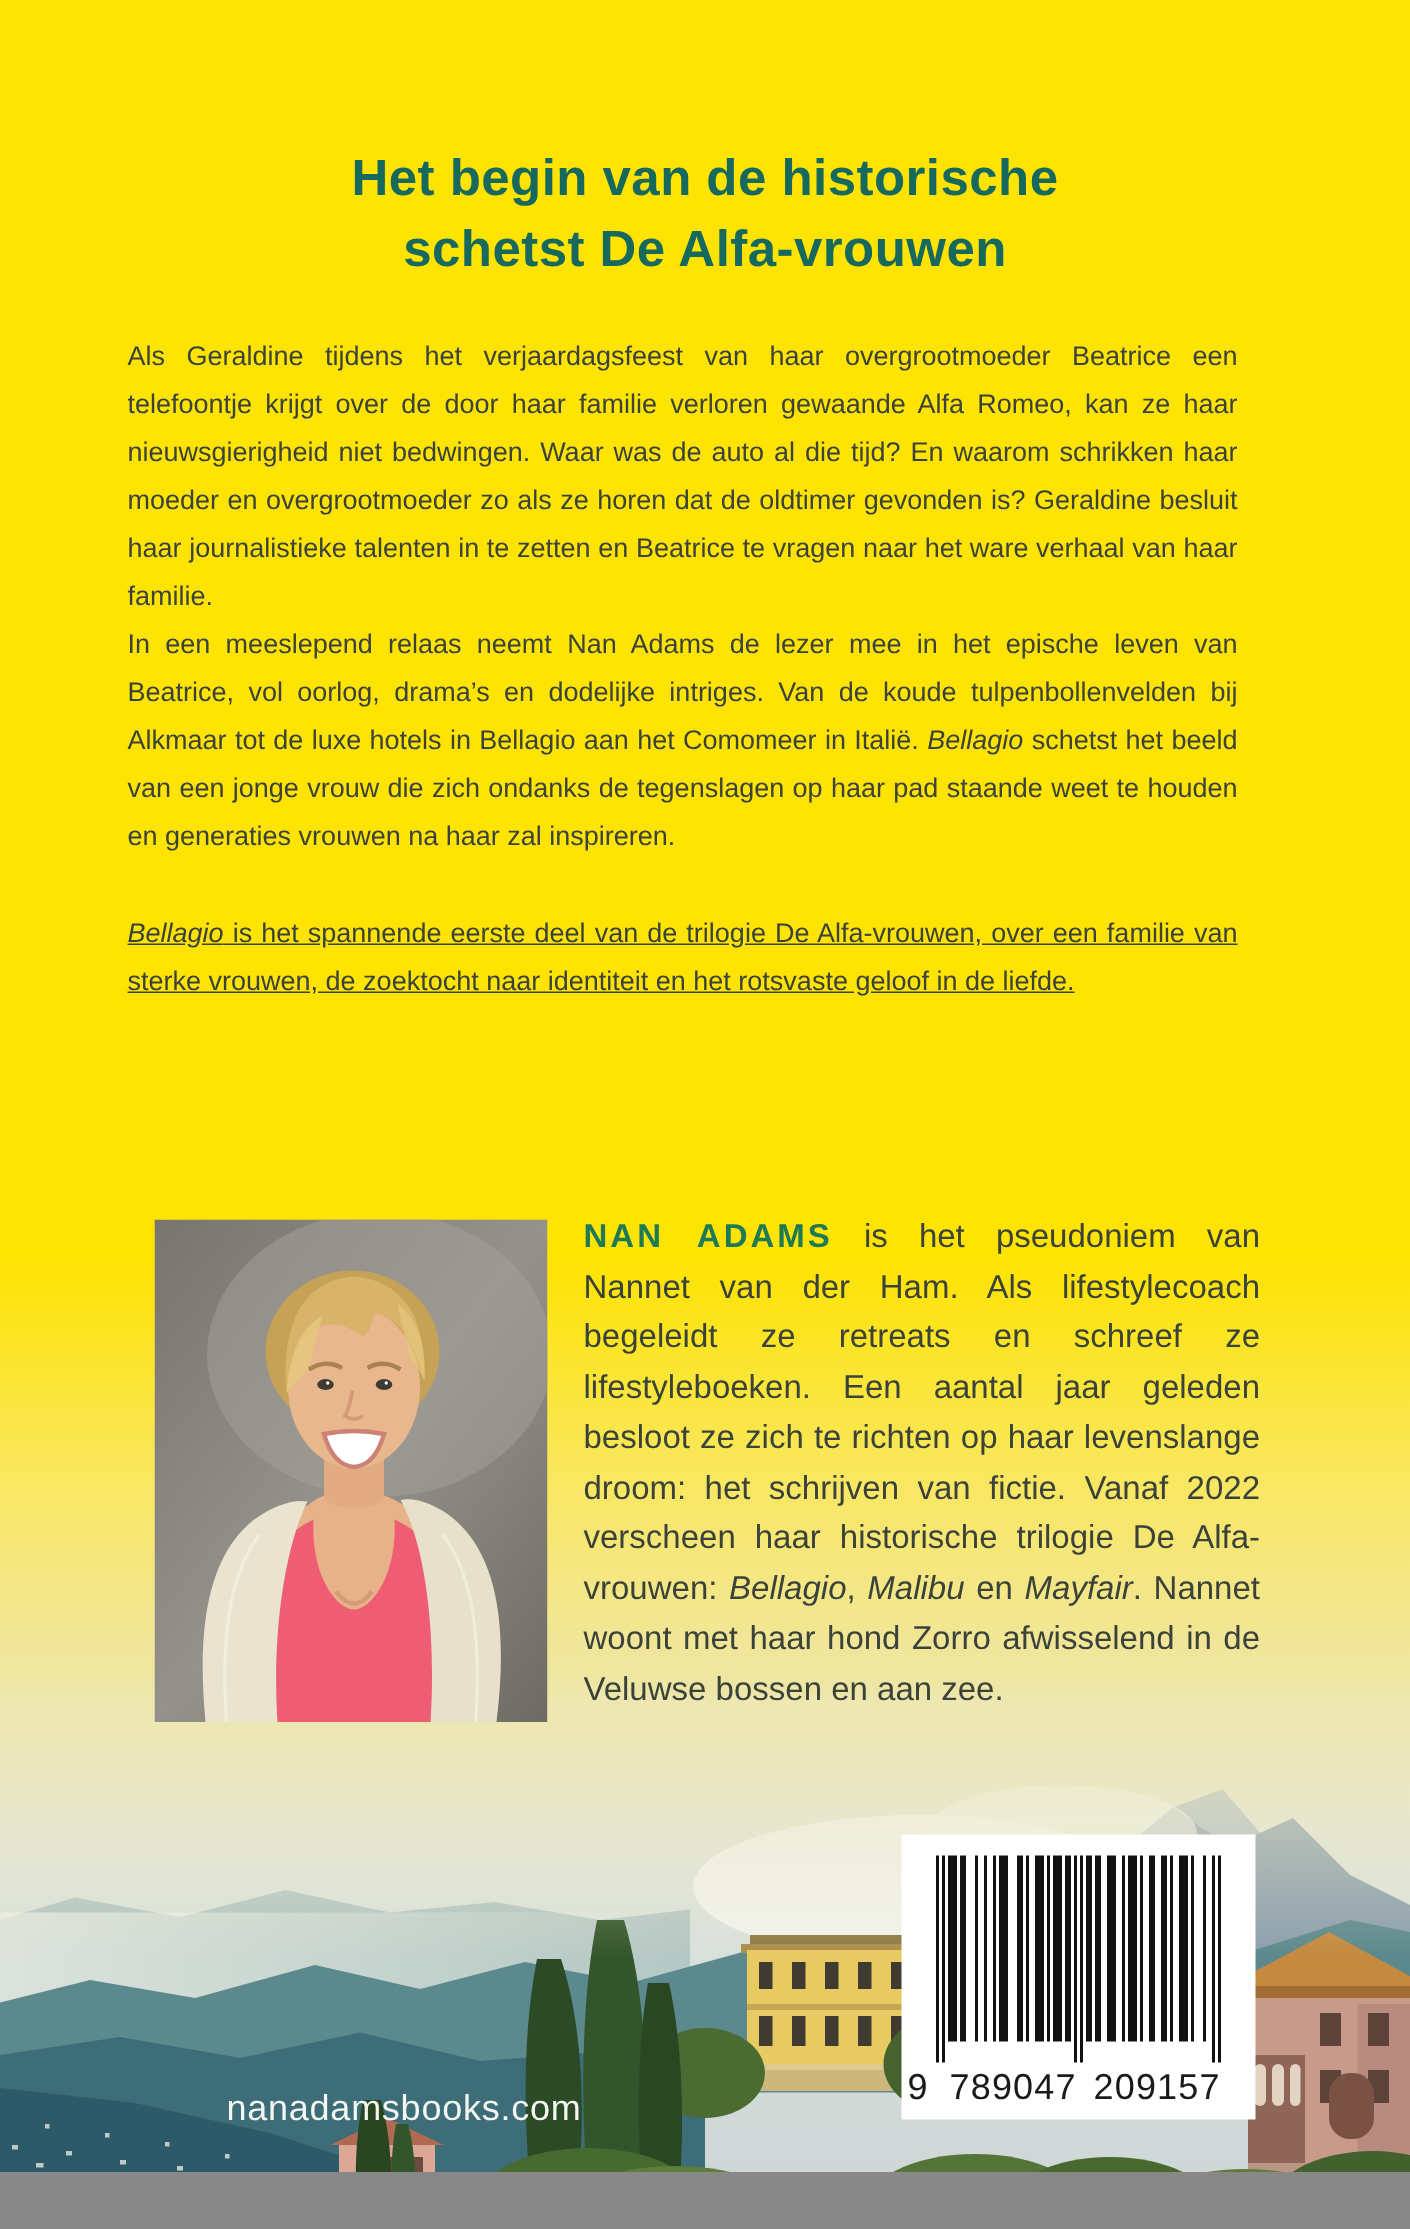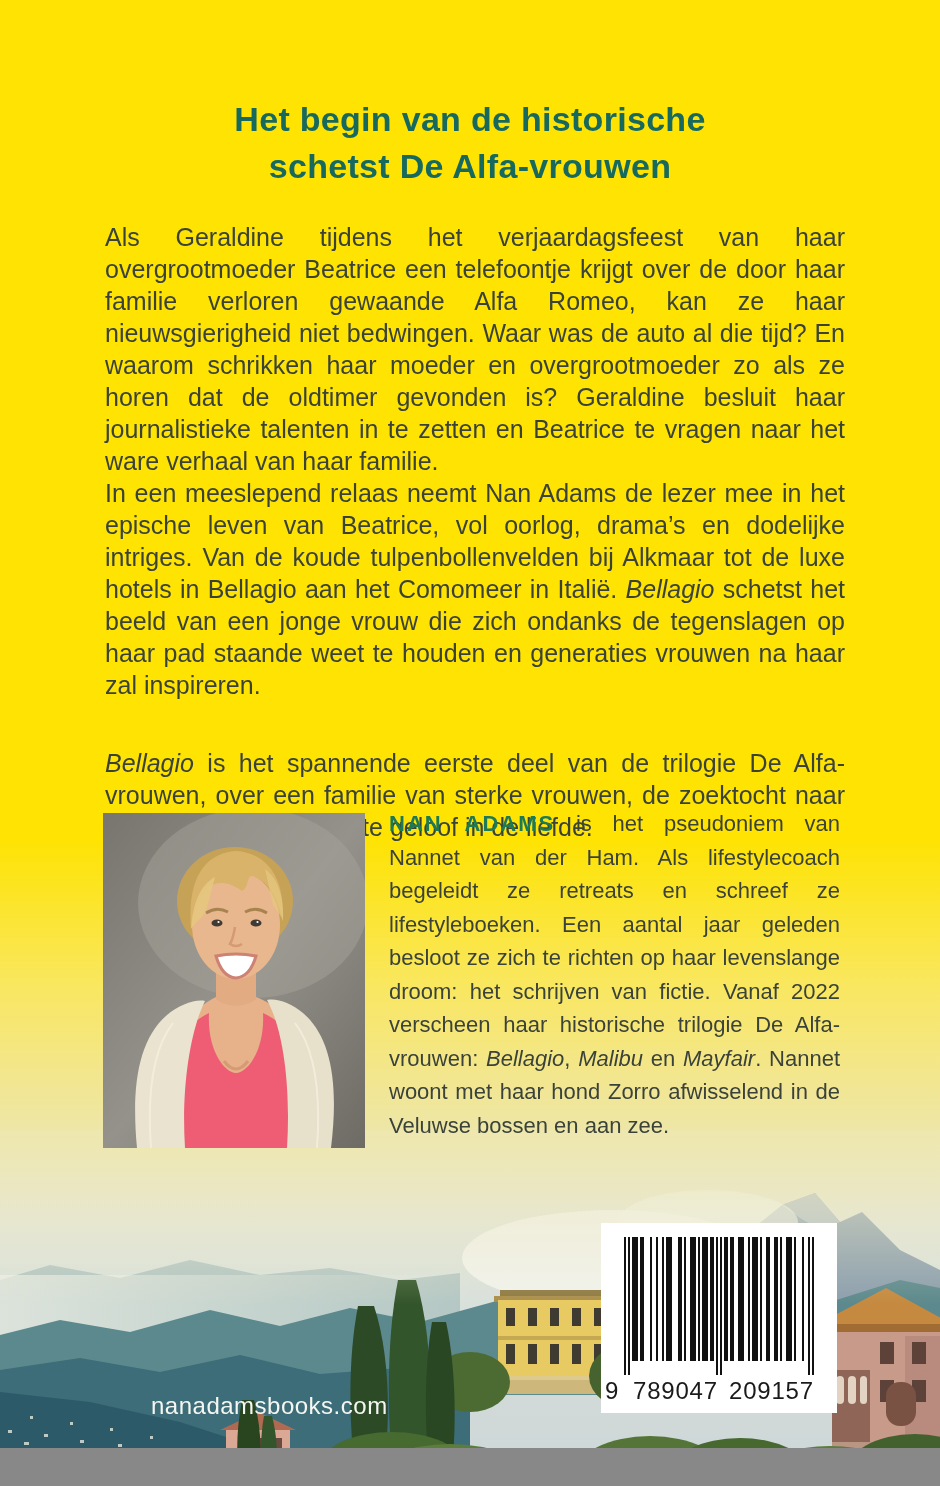--- a/index.html
+++ b/index.html
@@ -10,24 +10,24 @@
       var(--background,#fee303) 0%,
       var(--background,#fee303) 58%,
       #f9e75f 68%, #f2e693 75%, #e9e6bb 81%,
       #dde2cf 87%, #d5dcd8 93%, #cfd8d8 100%);
   }
   .scene{position:absolute;left:0;top:1130px;width:940px;height:356px;z-index:1;}
   .haze{position:absolute;left:0;top:1130px;width:940px;height:175px;z-index:2;pointer-events:none;
     background:linear-gradient(180deg, rgba(238,231,175,.80) 0%, rgba(238,233,195,.45) 48%, rgba(242,240,220,0) 100%);}
   .heading{position:absolute;top:96px;left:0;right:0;z-index:3;text-align:center;
     color:var(--heading,#17695d);font-size:34px;line-height:47px;font-weight:700;letter-spacing:.3px;}
-  .bodytext{position:absolute;top:221px;left:105px;width:740px;z-index:3;
-    color:var(--body-text,#3a423a);font-size:25px;line-height:32px;text-align:justify;}
+  .bodytext{position:absolute;top:221px;left:85px;width:740px;z-index:3;
+    color:var(--body-text,#3a423a);font-size:18px;line-height:32px;text-align:justify;}
   .bodytext p{margin:0;}
-  .bodytext p.gap{margin-top:46px;}
+  .bodytext p.gap{margin-top:33px;text-decoration:underline;}
   .author-row{position:absolute;top:813px;left:103px;width:737px;z-index:3;display:flex;gap:24px;align-items:flex-start;}
   .photo{width:262px;height:335px;flex:0 0 auto;display:block;}
   .bio{flex:1;color:var(--body-text,#3a423a);font-size:22px;line-height:33.5px;text-align:justify;margin-top:-6px;}
   .author-name{color:var(--author-name,#1d7a55);font-weight:700;letter-spacing:2px;}
   .website{position:absolute;left:103px;top:1392px;z-index:5;color:#f4f6f1;font-size:24px;letter-spacing:.5px;margin-left:48px;}
   .barcode-box{position:absolute;left:601px;top:1223px;width:236px;height:190px;background:#ffffff;z-index:5;}
   .barcode-box svg{display:block;width:236px;height:190px;}
   .bc-digit{font-family:"Liberation Sans",sans-serif;font-size:24px;fill:#1a1a1a;}
   i{font-style:italic;}
 </style>

